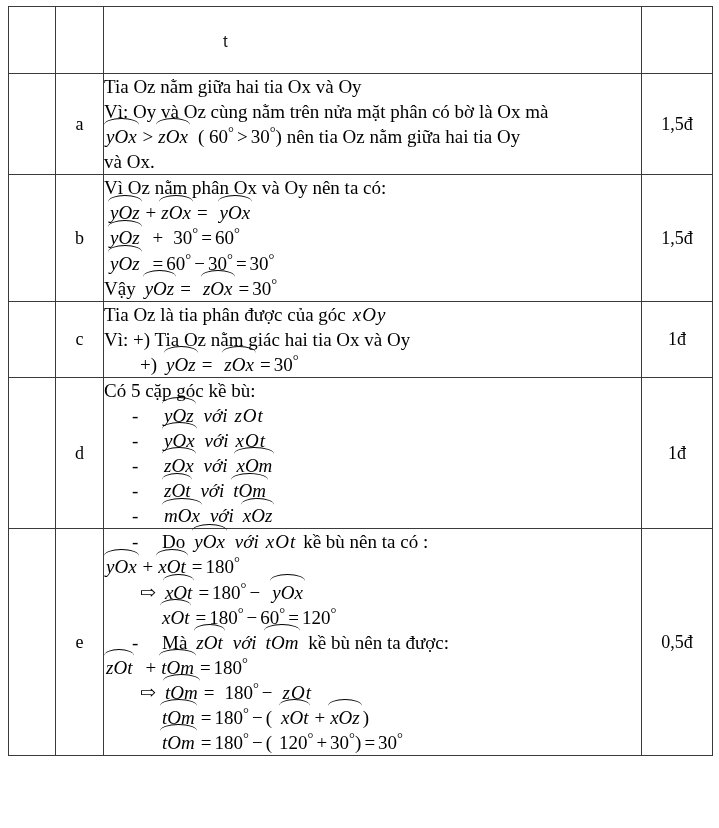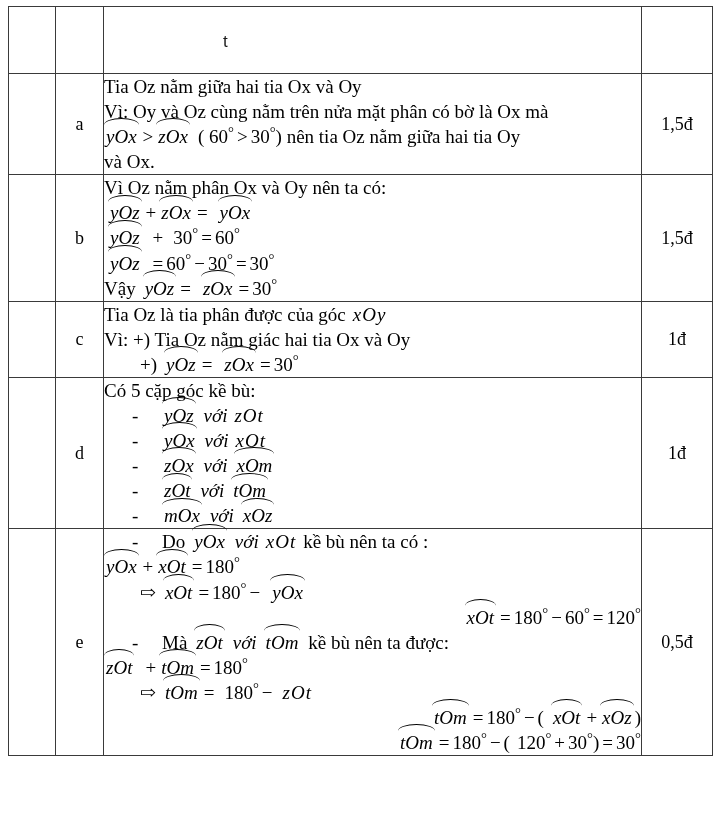--- a/index.html
+++ b/index.html
@@ -74,21 +74,21 @@
     color: #1a1a1a;
   }
 
   
   .ln {
     white-space: nowrap;
     margin: 0;
   }
   .ind1 { padding-left: 4px; }
   .ind2 { padding-left: 36px; }
-  .ind3 { padding-left: 56px; text-align: right; }
+  .ind3 { padding-left: 56px; }
 
   .bullet-row { display: block; padding-left: 28px; }
   .dash {
     display: inline-block;
     width: 30px;
     font-size: 19px;
   }
 
   
   .ang {

